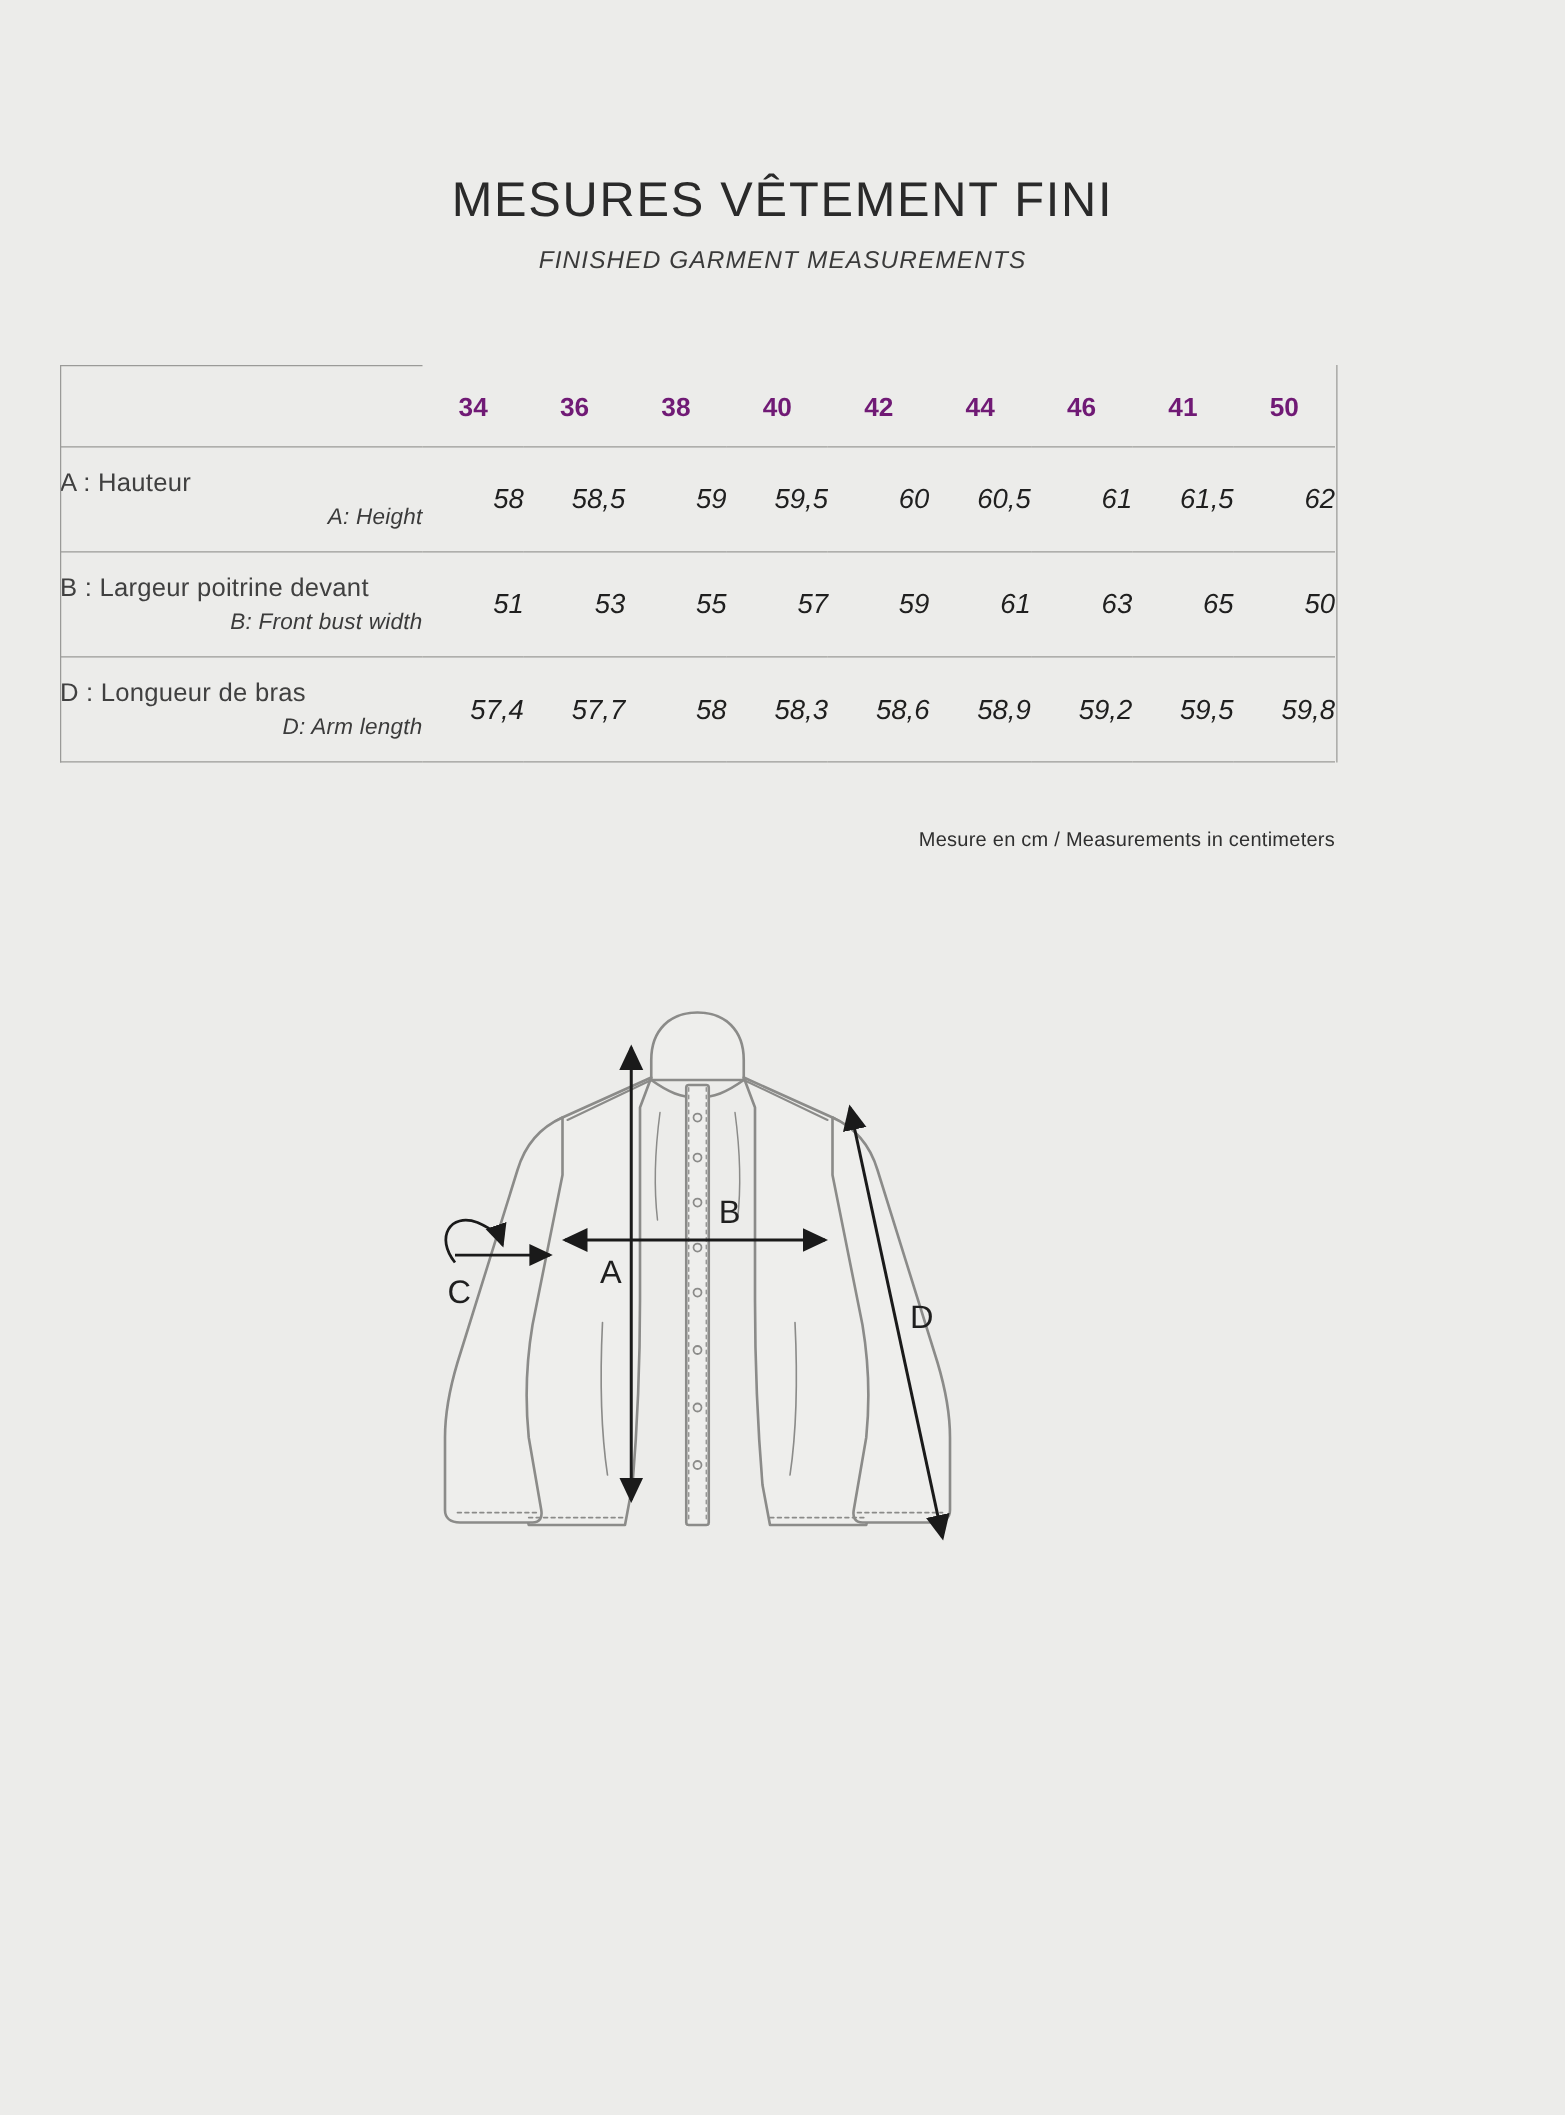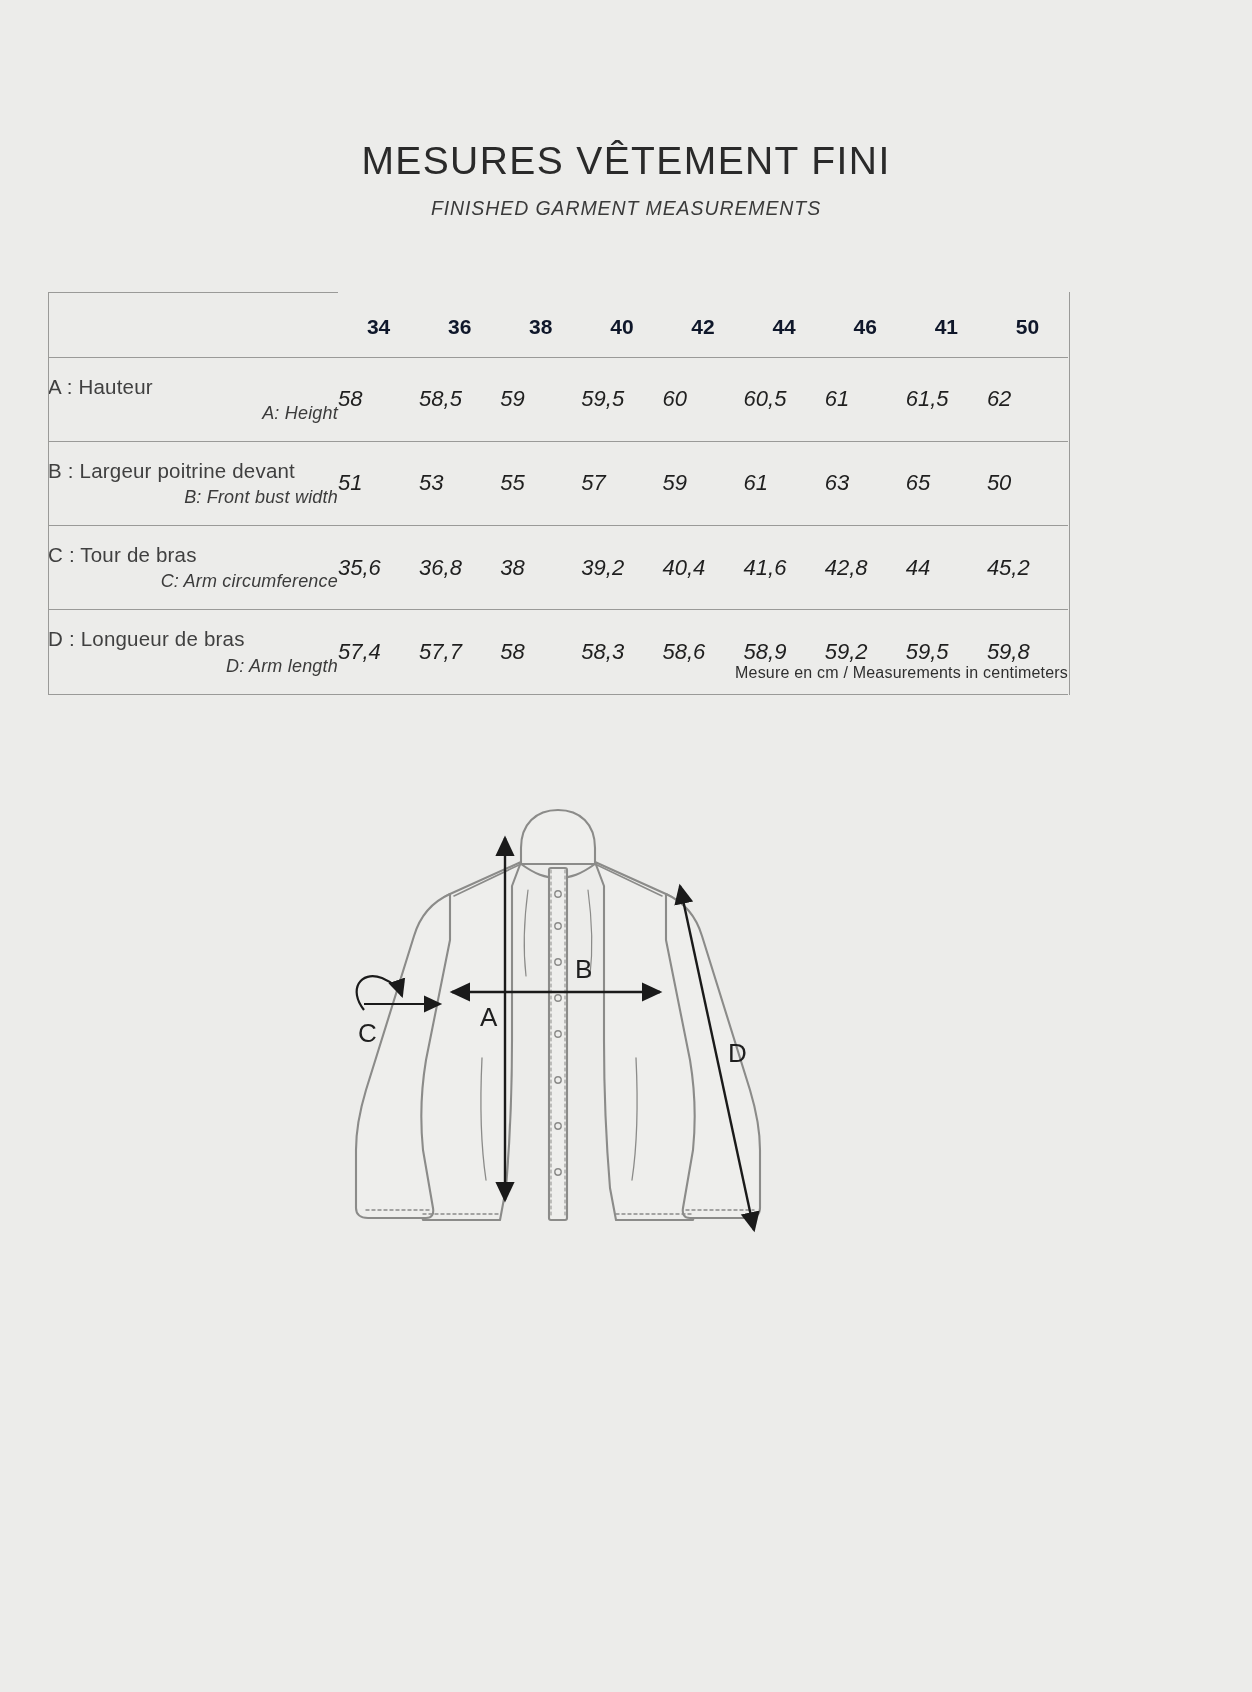--- a/index.html
+++ b/index.html
@@ -55,21 +55,21 @@
     border-collapse: collapse;
     table-layout: fixed;
   }
   table.measures col.label-col { width: 290px; }
 
   .measures thead th {
     font-size: 21px;
     font-weight: bold;
     text-align: center;
     padding: 22px 0 18px 0;
-    color: #0f172a;
+    color: #701a75;
     border-bottom: 1.4px solid #9a9a98;
   }
   .measures thead th.label-head {
     border-bottom: 1.4px solid #9a9a98;
   }
   .measures thead tr th:first-child {
     border-top: 1.4px solid #9a9a98;
   }
 
   .measures tbody tr td {
@@ -95,21 +95,21 @@
   .en {
     display: block;
     font-size: 18px;
     font-style: italic;
     color: #3b3b3b;
     letter-spacing: 0.2px;
     margin-top: 2px;
     text-align: right;
   }
   td.val {
-    text-align: left;
+    text-align: right;
     font-size: 22px;
     color: #1f1f1f;
     font-style: italic;
     font-weight: 400;
   }
 
   .table-outline {
     position: absolute;
     left: 0;
     top: 0;
@@ -204,35 +204,20 @@
           <td class="val">53</td>
           <td class="val">55</td>
           <td class="val">57</td>
           <td class="val">59</td>
           <td class="val">61</td>
           <td class="val">63</td>
           <td class="val">65</td>
           <td class="val">50</td>
         </tr>
 
-        <tr>
-          <td class="rowlabel">
-            <span class="fr">C : Tour de bras</span>
-            <span class="en">C: Arm circumference</span>
-          </td>
-          <td class="val">35,6</td>
-          <td class="val">36,8</td>
-          <td class="val">38</td>
-          <td class="val">39,2</td>
-          <td class="val">40,4</td>
-          <td class="val">41,6</td>
-          <td class="val">42,8</td>
-          <td class="val">44</td>
-          <td class="val">45,2</td>
-        </tr>
 
         <tr>
           <td class="rowlabel">
             <span class="fr">D : Longueur de bras</span>
             <span class="en">D: Arm length</span>
           </td>
           <td class="val">57,4</td>
           <td class="val">57,7</td>
           <td class="val">58</td>
           <td class="val">58,3</td>

